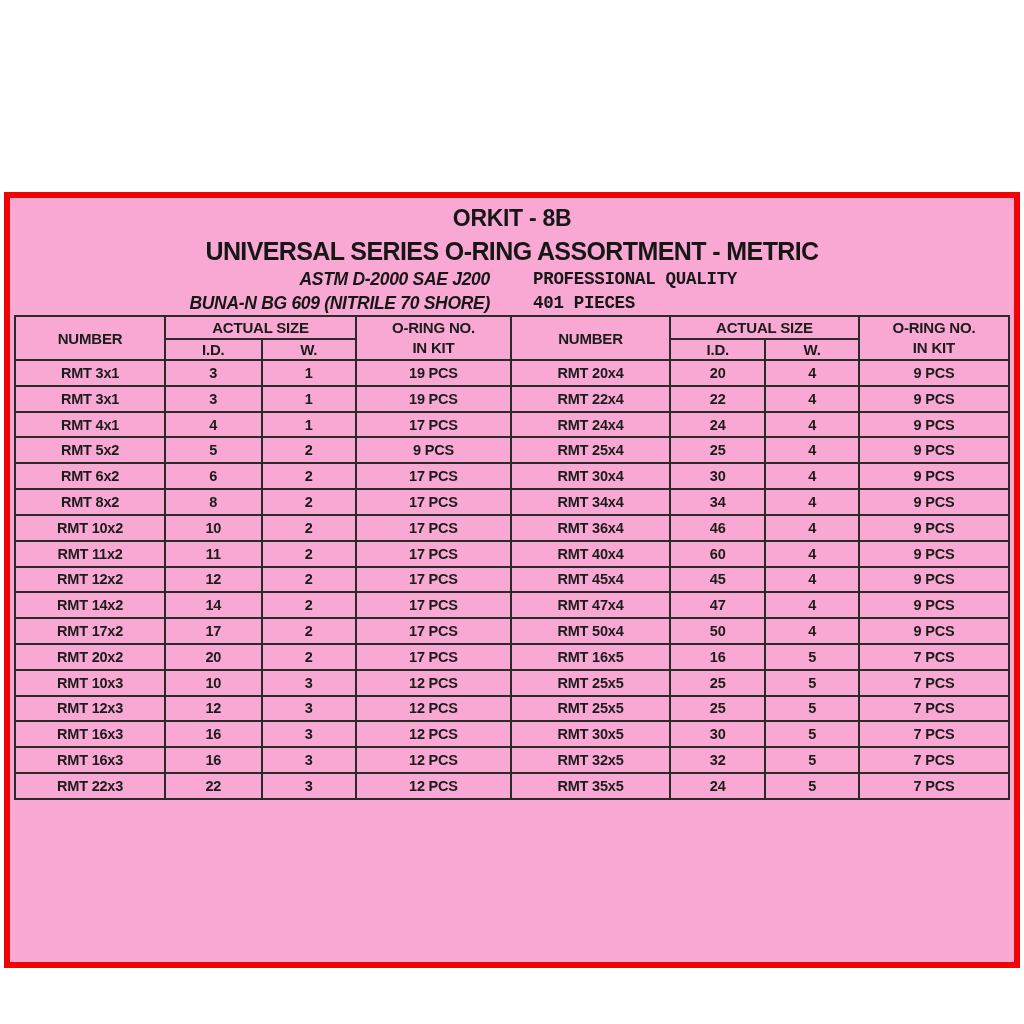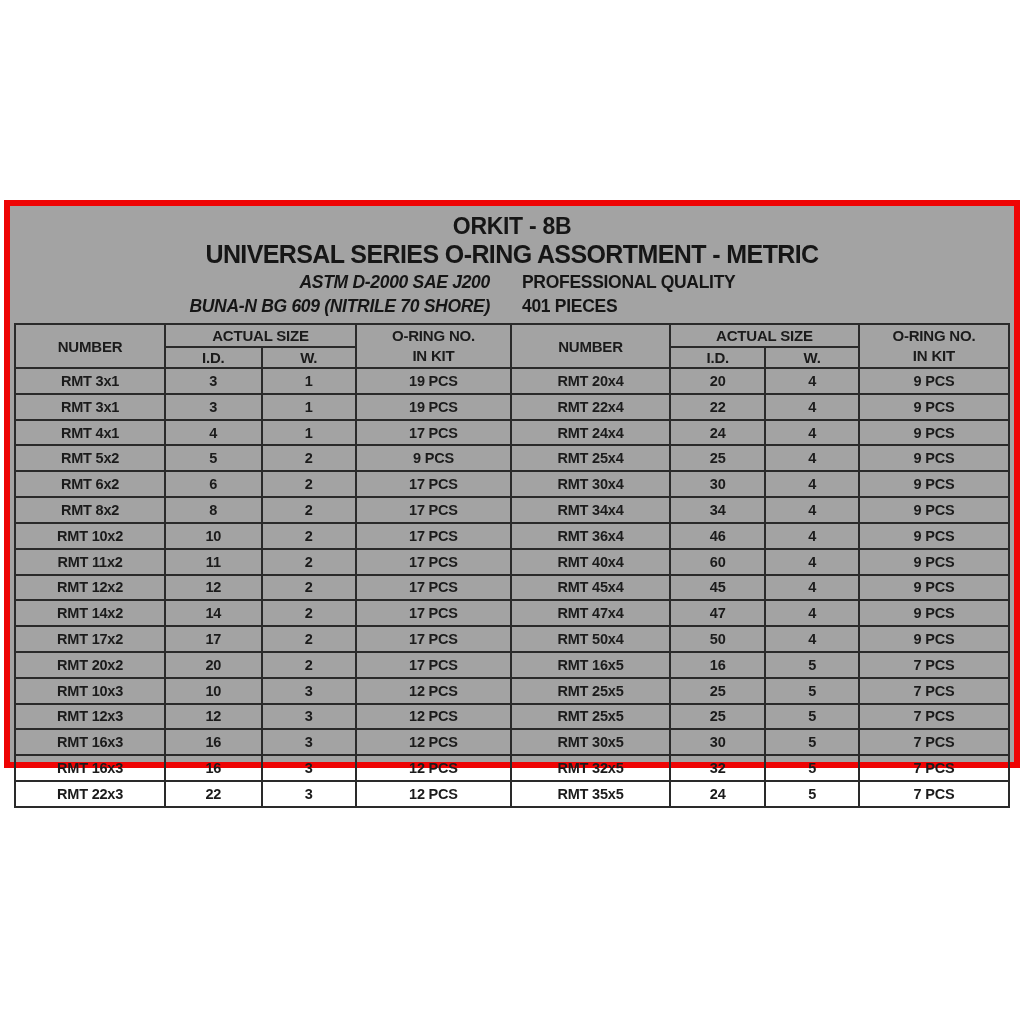--- a/index.html
+++ b/index.html
@@ -2,39 +2,39 @@
 <html><head>
 <meta charset="utf-8">
 <style>
   html,body { margin:0; padding:0; }
   body {
     width:1024px; height:1024px; background:#ffffff;
     font-family:"Liberation Sans", sans-serif;
     position:relative; overflow:hidden;
   }
   .sheet {
-    position:absolute; left:4px; top:200px; width:1016px; height:568px;
-    box-sizing:border-box; background:#a3a3a3;
+    position:absolute; left:4px; top:192px; width:1016px; height:776px;
+    box-sizing:border-box; background:#f9a8d4;
     border:6px solid #ee0404;
   }
   .hdr { height:117px; overflow:hidden; }
   .title {
     text-align:center; font-weight:bold; font-size:23px; color:#161616;
     margin-top:7px; letter-spacing:-0.3px;
   }
   .subtitle {
     text-align:center; font-weight:bold; font-size:25px; color:#161616;
-    letter-spacing:-0.6px;
+    margin-top:5px; letter-spacing:-0.6px;
   }
   .specrow {
     display:flex; font-weight:bold; font-size:17.5px; color:#161616;
     margin-top:3px; letter-spacing:-0.3px; line-height:21px;
   }
   .spec-l { width:480px; text-align:right;font-style:italic; }
-  .spec-r { margin-left:32px; text-align:left; }
+  .spec-r { margin-left:43px; text-align:left;font-family:Liberation Mono, monospace; }
   table.oring {
     width:996px; margin:0 4px; border-collapse:collapse; table-layout:fixed;
     height:485px;
   }
   table.oring th, table.oring td {
     border:2px solid #2a2a2a; padding:0; text-align:center;
     font-weight:bold; color:#1b1b1b; overflow:hidden; white-space:nowrap;
   }
   table.oring thead th { font-size:15px; letter-spacing:-0.2px; }
   tr.hrow1 { height:23px; }

